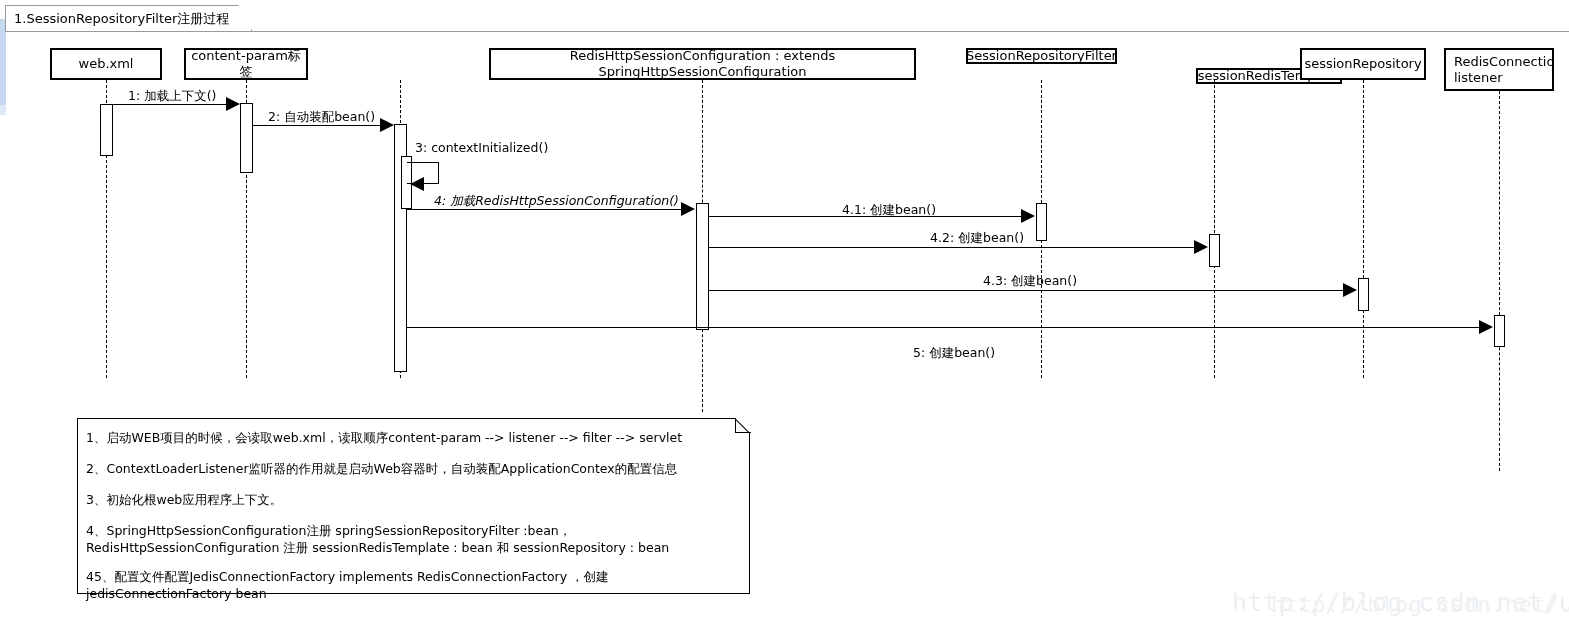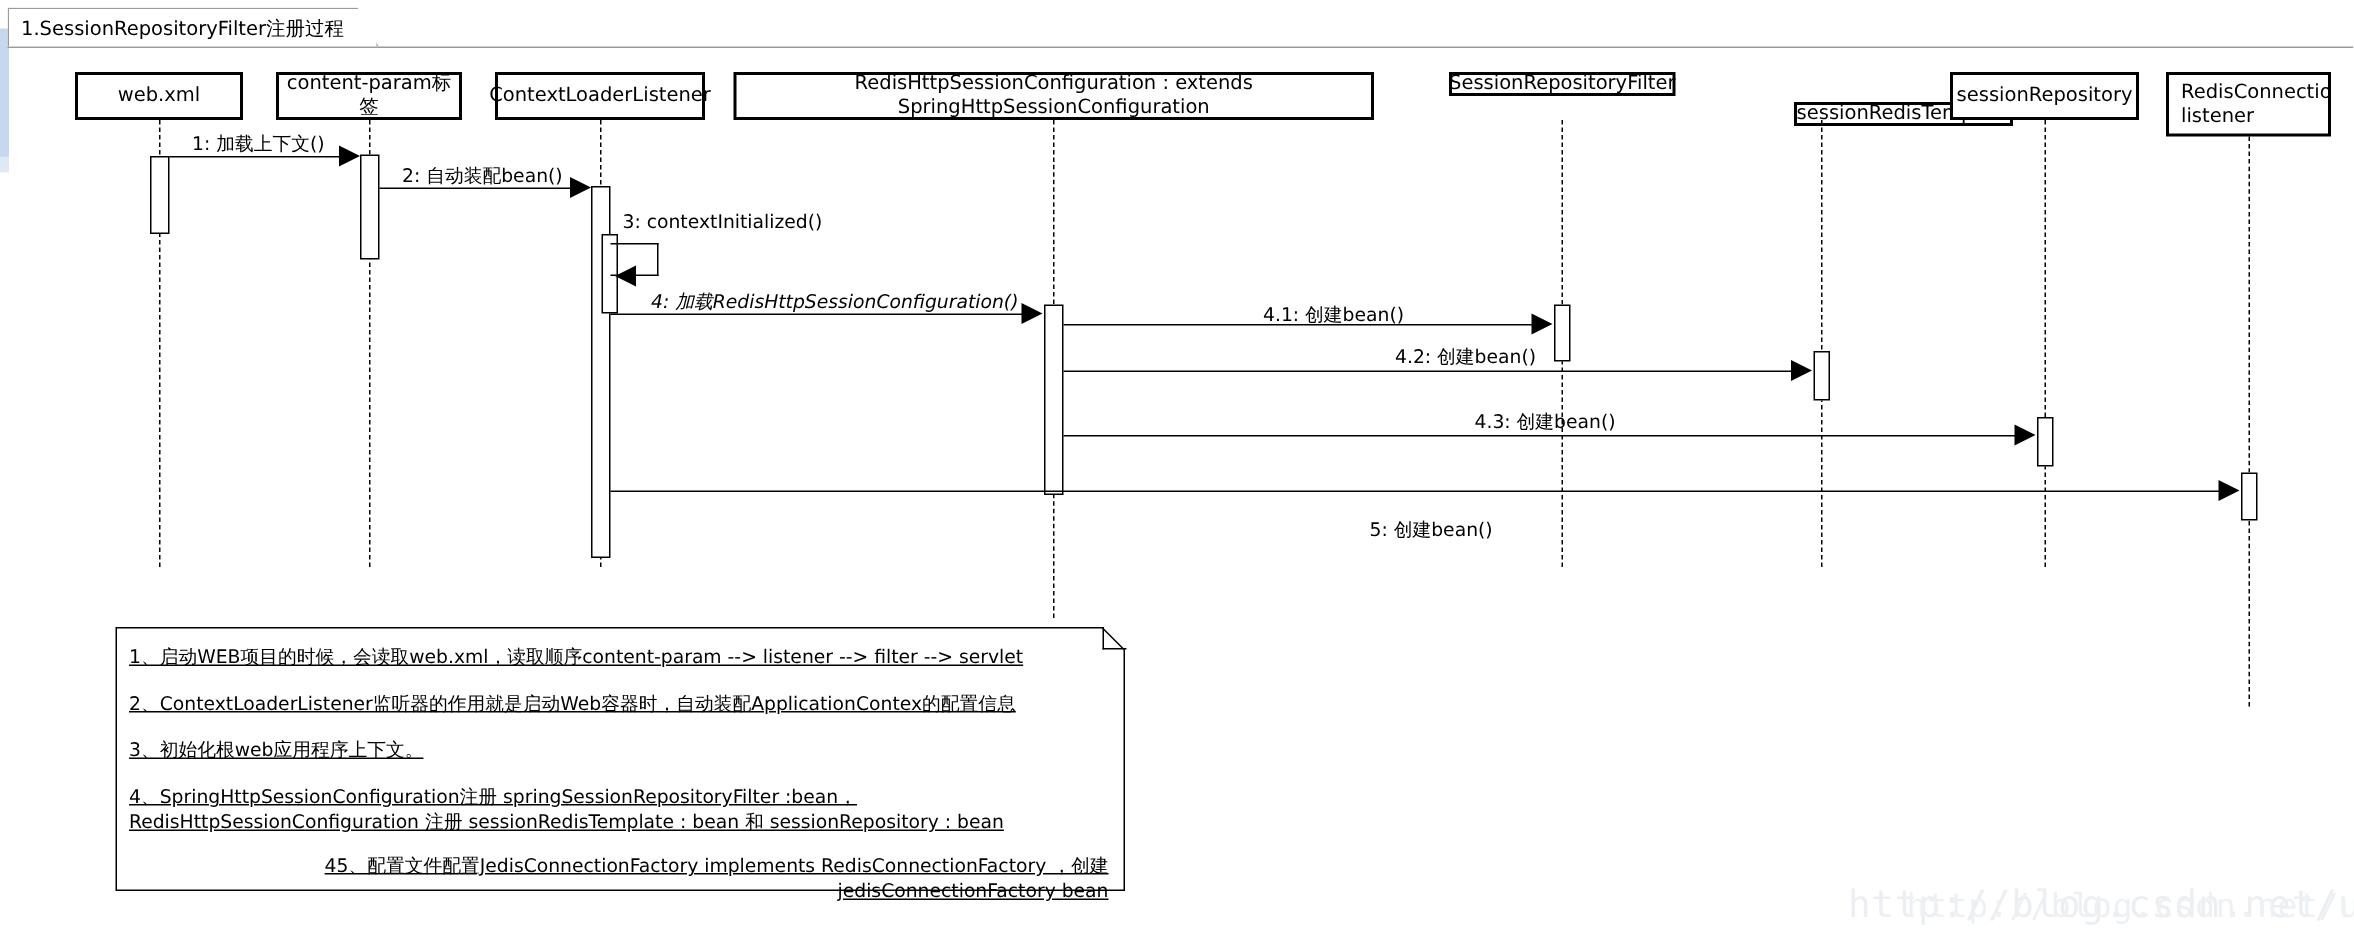--- a/index.html
+++ b/index.html
@@ -147,23 +147,22 @@
     box-sizing: border-box;
     background: #ffffff;
     border: 1.3px solid #000;
     font-size: 12.5px;
     line-height: 17px;
     color: #000;
     padding: 10px 10px 8px 8px;
   }
   .note p {
     margin: 0 0 14px 0;
-    text-decoration: underline;
-  }
-  .note p:last-child { margin-bottom: 12px; text-align: right; }
+  }
+  .note p:last-child { margin-bottom: 12px; }
 
   
   .watermark {
     position: absolute;
     font-family: "DejaVu Sans Mono", "Liberation Mono", monospace;
     font-size: 25px;
     color: #eceff2;
     white-space: nowrap;
     letter-spacing: 0.5px;
     user-select: none;
@@ -189,23 +188,20 @@
   </div>
 
   <div class="participant" style="left:50px; top:48px; width:112px; height:32px;">
     <span>web.xml</span>
   </div>
 
   <div class="participant" style="left:184px; top:48px; width:124px; height:32px;">
     <span>content-param标签</span>
   </div>
 
-  <div class="participant" style="left:330px; top:48px; width:140px; height:32px;">
-    <span>ContextLoaderListener</span>
-  </div>
 
   <div class="participant" style="left:489px; top:48px; width:427px; height:32px;">
     <span>RedisHttpSessionConfiguration : extends SpringHttpSessionConfiguration</span>
   </div>
 
   <div class="participant" style="left:966px; top:48px; width:151px; height:16px;">
     <span>SessionRepositoryFilter</span>
   </div>
 
   <div class="participant" style="left:1196px; top:48px; width:146px; height:16px;margin-top:20px;">

